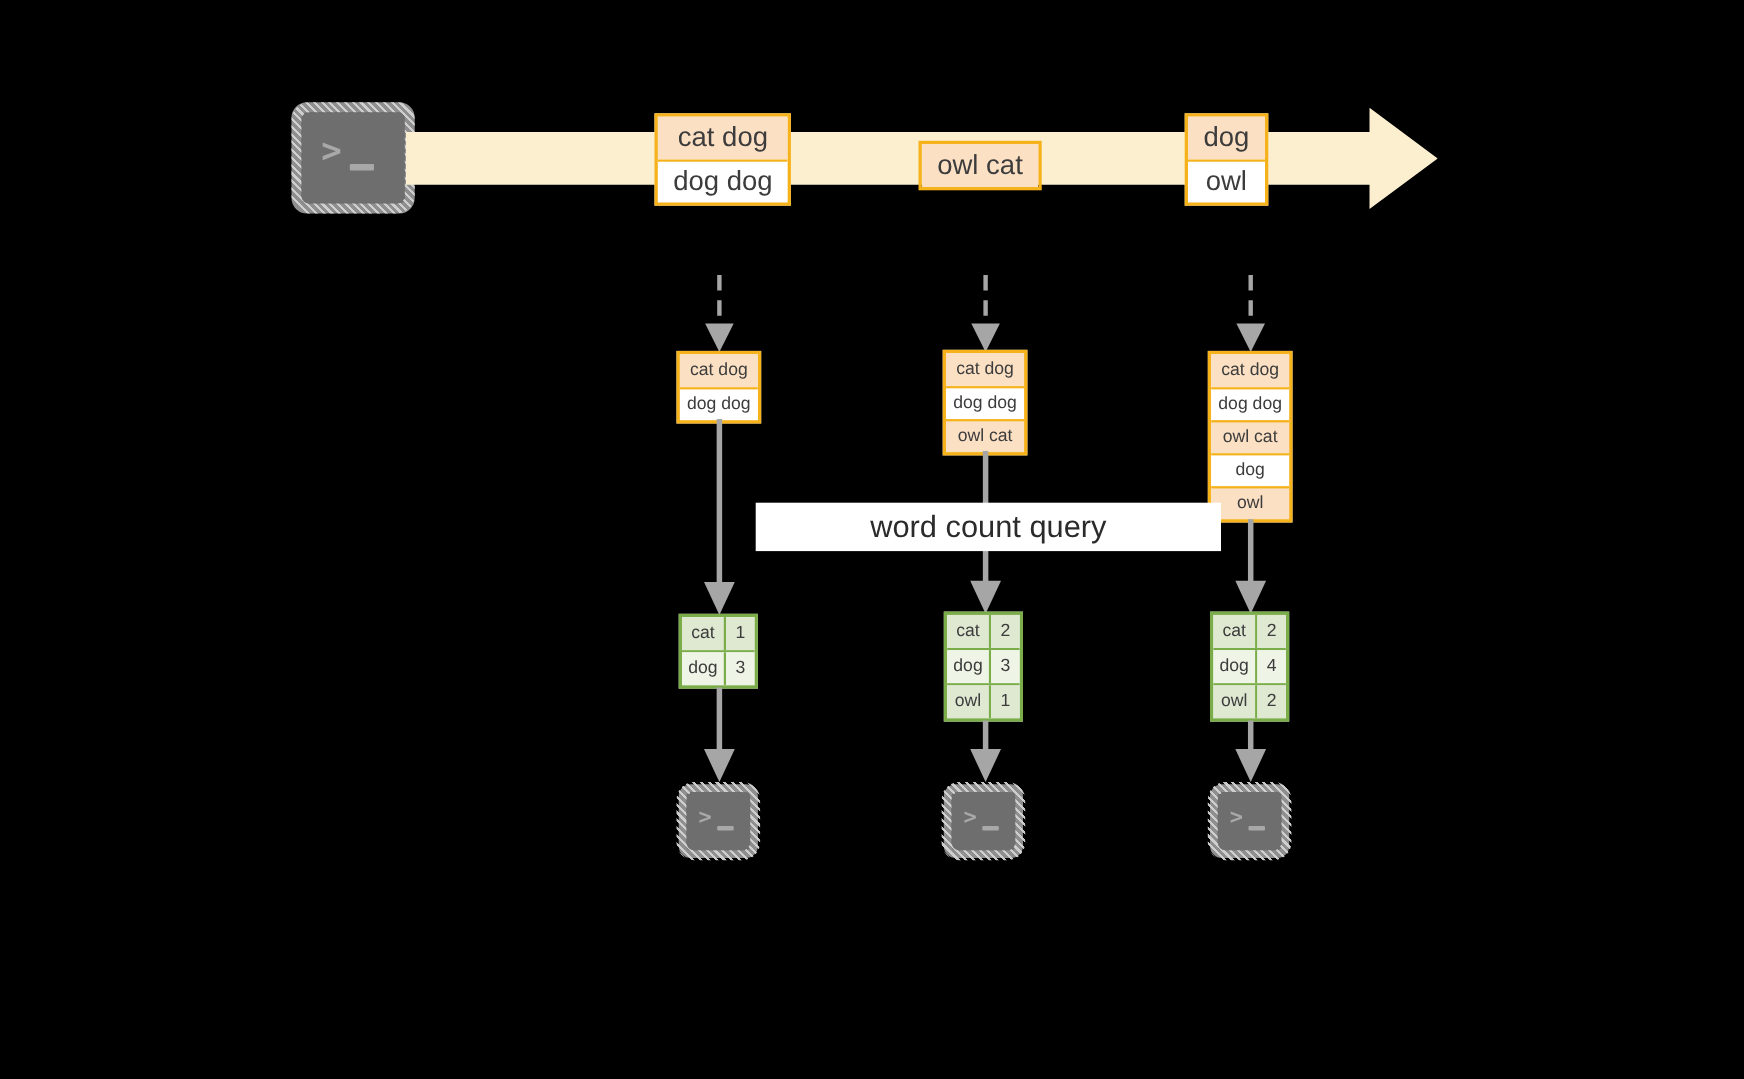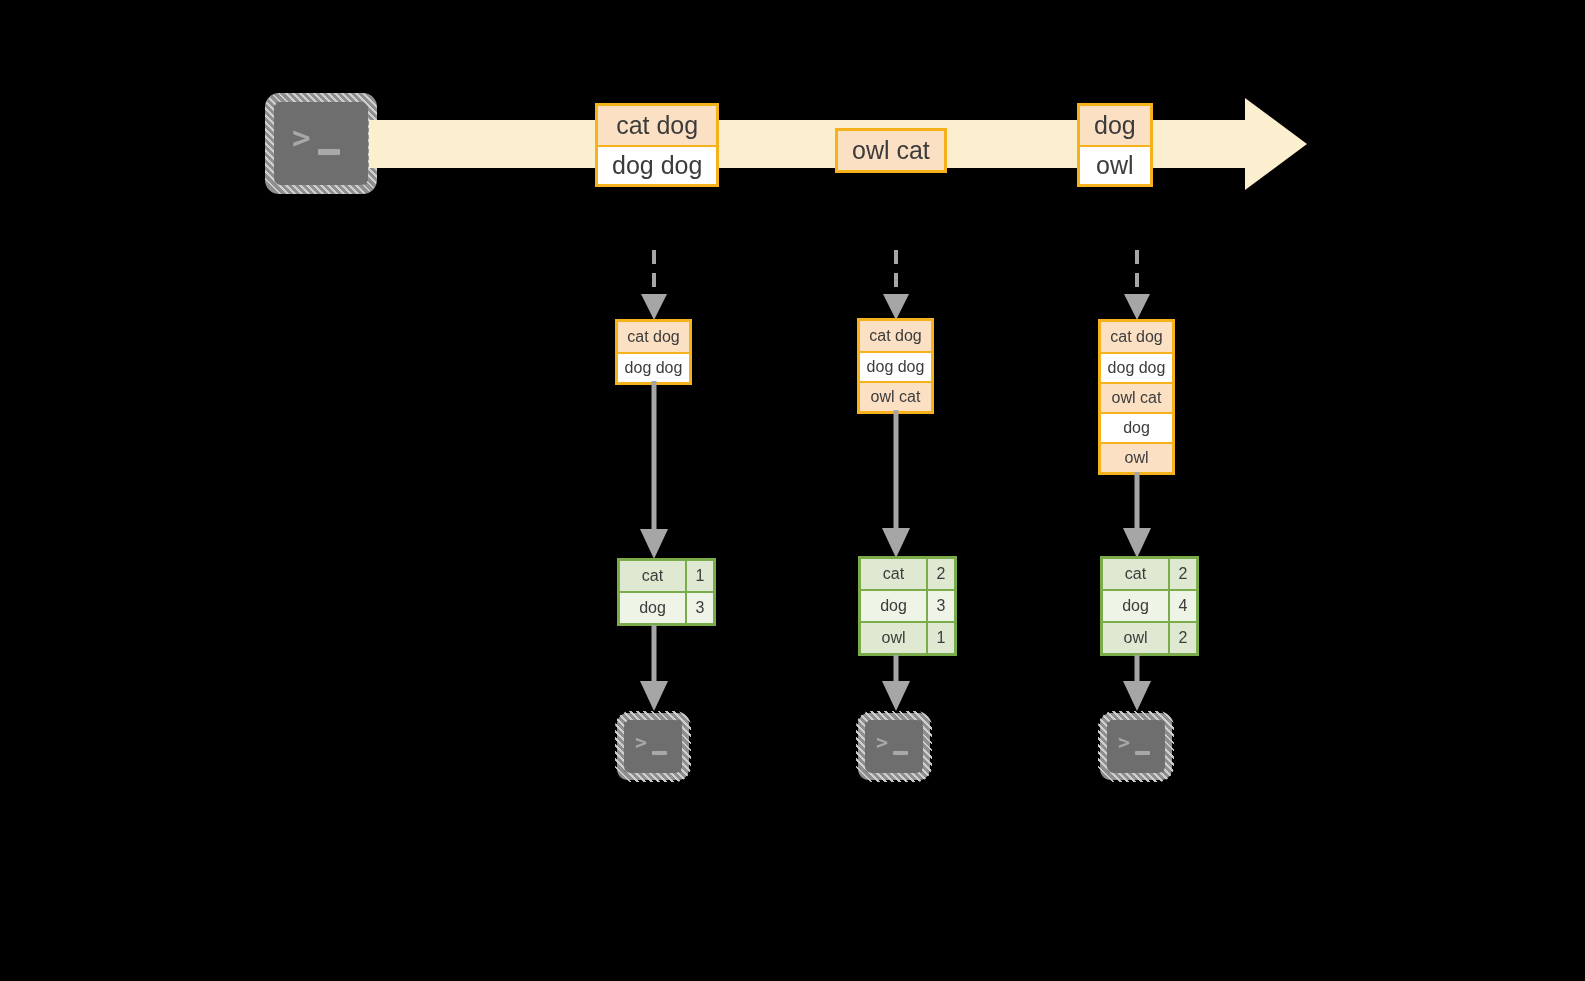--- a/index.html
+++ b/index.html
@@ -125,21 +125,21 @@
   .res-row:first-child { border-top: none; }
   .res-cell {
     display: flex;
     align-items: center;
     justify-content: center;
     height: 30px;
     font-size: 16px;
     color: #3c3c3c;
     white-space: nowrap;
   }
-  .res-cell.word { width: 67px; border-right: 2px solid #7aad49; }
+  .res-cell.word { width: 40px; border-right: 2px solid #7aad49; }
   .res-cell.count { width: 26px; }
   .res-row.shade-a .res-cell { background: #dfe9d2; }
   .res-row.shade-b .res-cell { background: #eef4e6; }
 
   #table-1 { left: 617px; top: 558px; }
   #table-2 { left: 858px; top: 556px; }
   #table-3 { left: 1100px; top: 556px; }
 
   
   .arrow-svg { position: absolute; overflow: visible; }
@@ -232,20 +232,23 @@
   </svg>
   <svg class="arrow-svg" style="left:862px; top:410px;" width="70" height="150">
     <line x1="34" y1="0" x2="34" y2="124" stroke="#a6a6a6" stroke-width="5"></line>
     <path d="M34,148 L20,118 L48,118 Z" fill="#a6a6a6"></path>
   </svg>
   <svg class="arrow-svg" style="left:1103px; top:472px;" width="70" height="88">
     <line x1="34" y1="0" x2="34" y2="62" stroke="#a6a6a6" stroke-width="5"></line>
     <path d="M34,86 L20,56 L48,56 Z" fill="#a6a6a6"></path>
   </svg>
 
+  <div id="query-banner">
+    <span>word count query</span>
+  </div>
 
   <div class="result-table" id="table-1">
     <div class="res-row shade-a">
       <div class="res-cell word">cat</div>
       <div class="res-cell count">1</div>
     </div>
     <div class="res-row shade-b">
       <div class="res-cell word">dog</div>
       <div class="res-cell count">3</div>
     </div>

